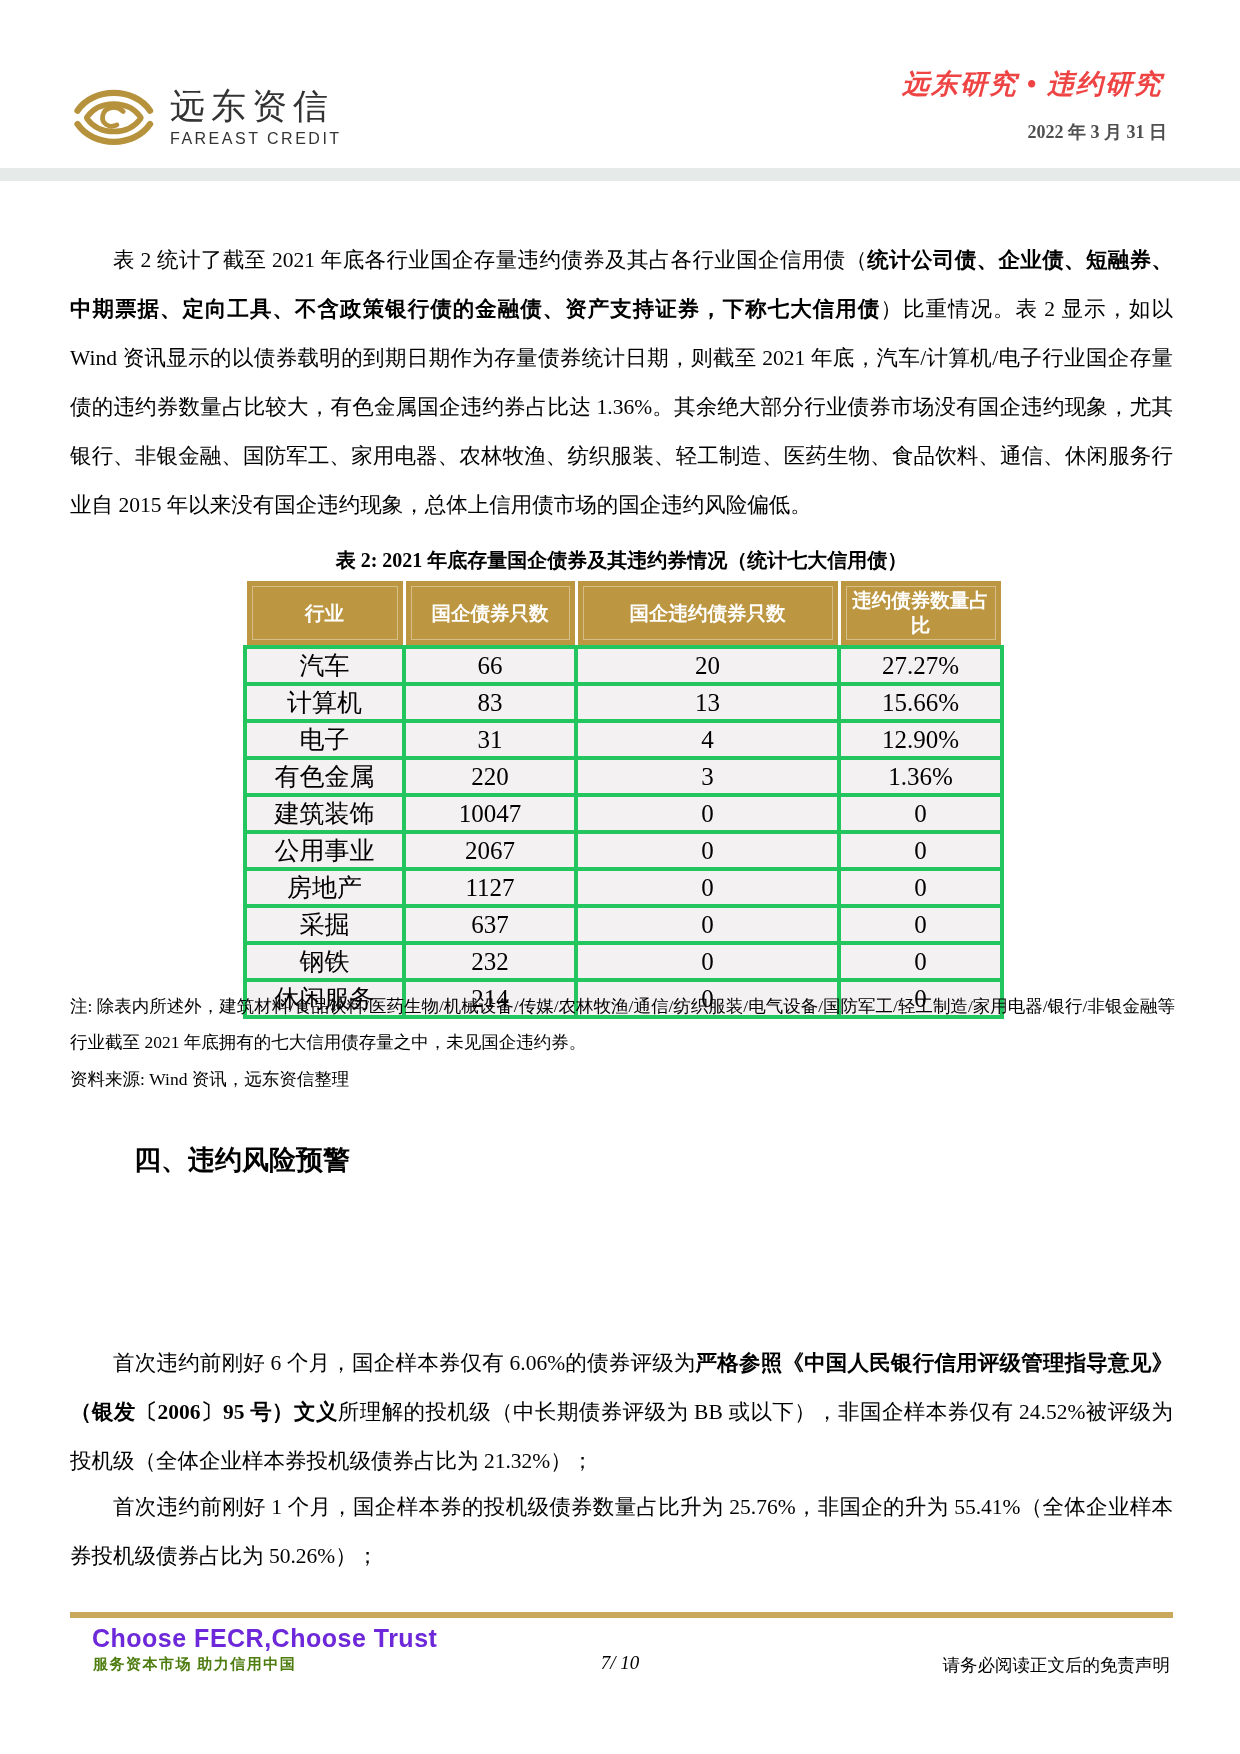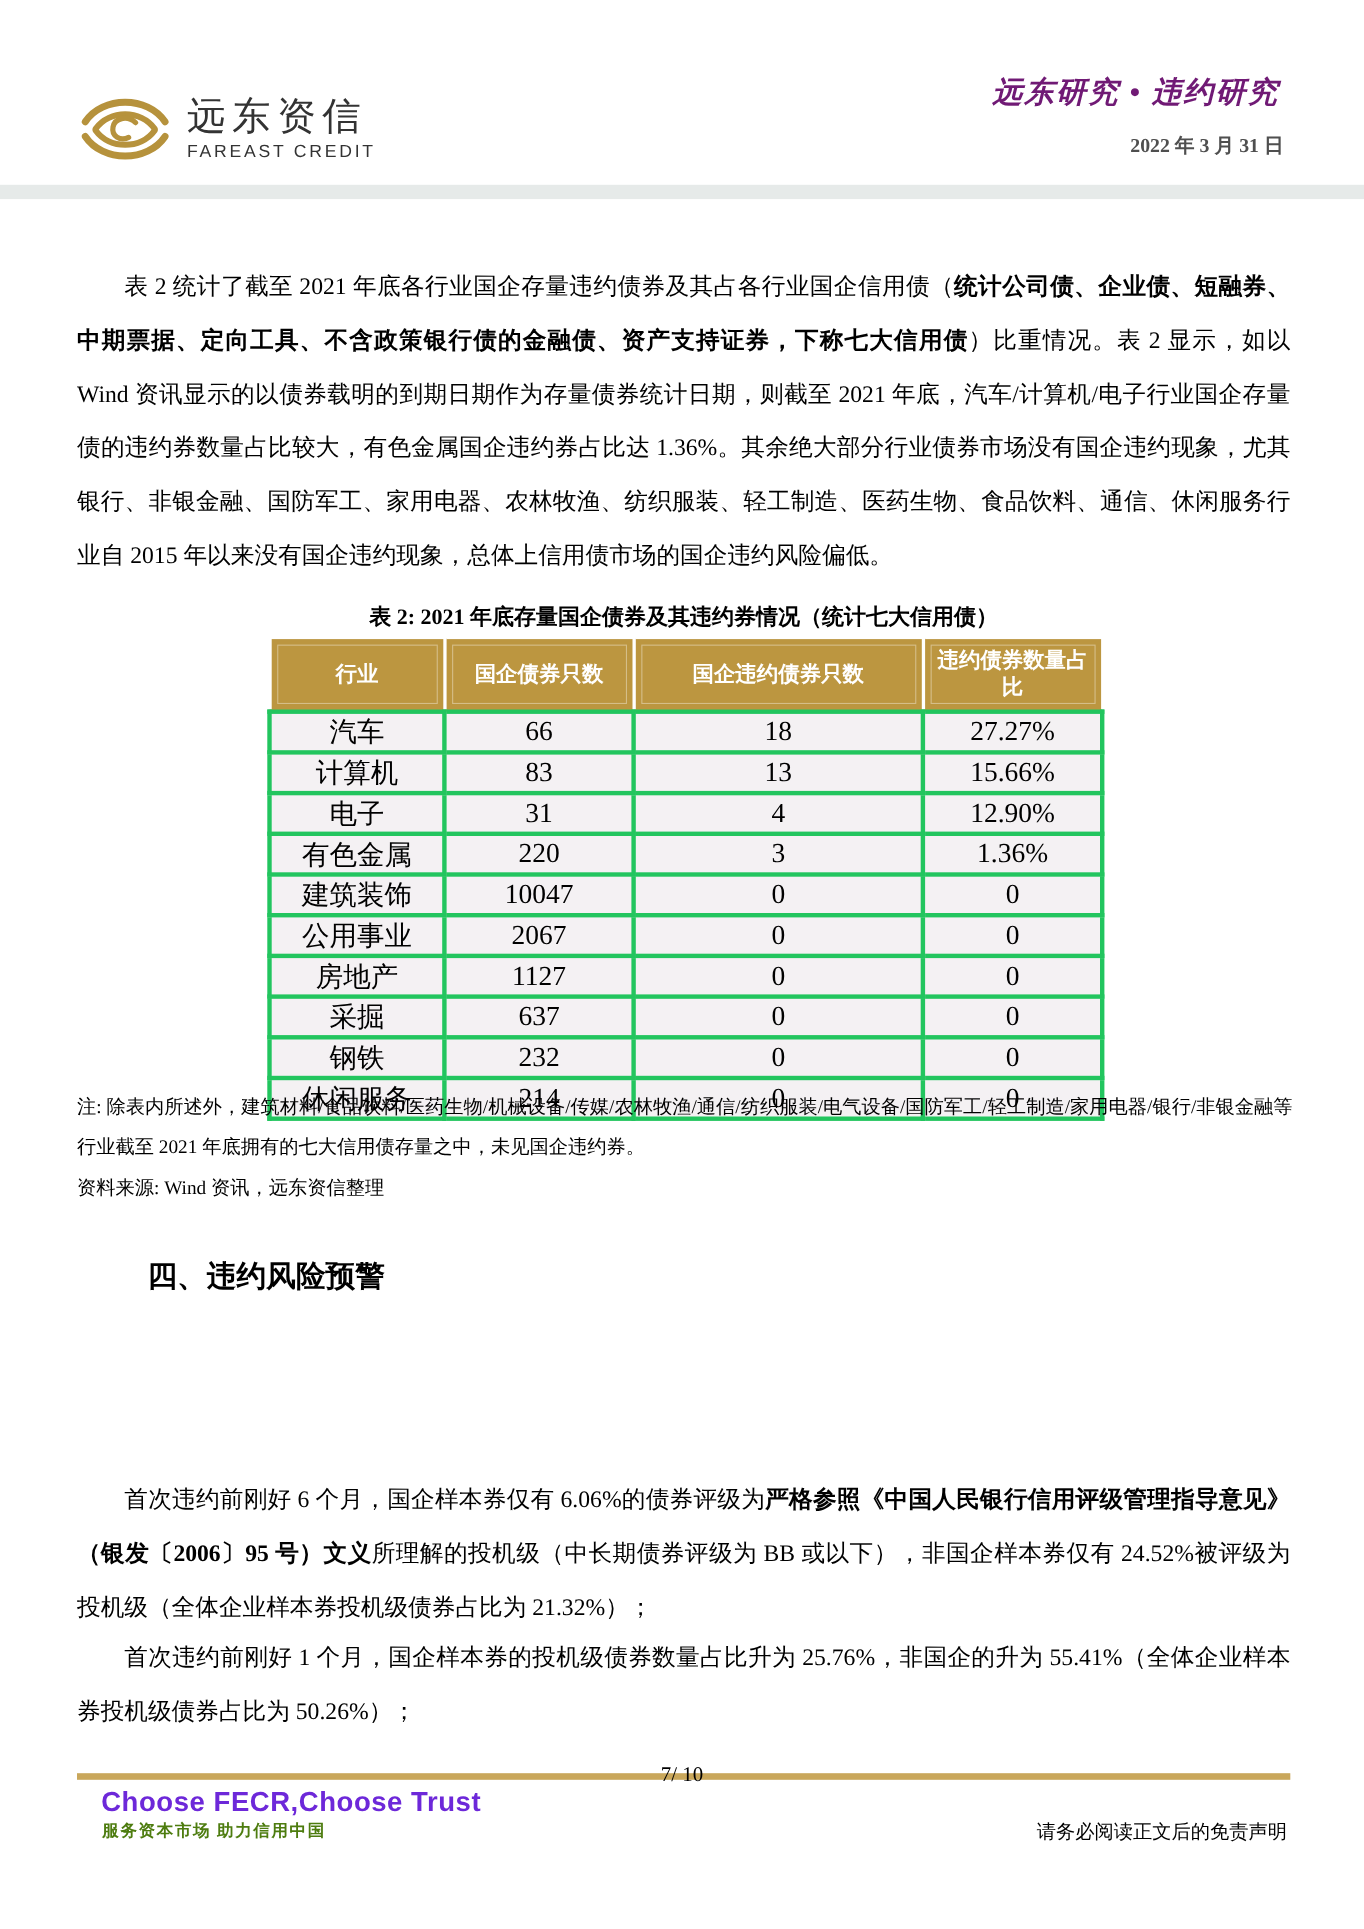--- a/index.html
+++ b/index.html
@@ -5,21 +5,21 @@
   html,body{margin:0;padding:0;background:#fff;}
   .page{position:relative;width:1240px;height:1754px;background:#ffffff;overflow:hidden;
         font-family:"Liberation Serif","DejaVu Serif",serif;color:#000;}
   
   .logo{position:absolute;left:72px;top:78px;display:flex;align-items:center;}
   .logo svg{width:82px;height:78px;display:block;}
   .brand{margin-left:16px;font-family:"Liberation Sans","DejaVu Sans",sans-serif;}
   .brand-cn{font-size:35px;letter-spacing:6px;color:#333;font-weight:500;line-height:40px;}
   .brand-en{font-size:16px;letter-spacing:2.5px;color:#333;margin-top:4px;}
   .series{position:absolute;right:77px;top:66px;font-size:27px;font-weight:bold;font-style:italic;
-          color:#701a75;letter-spacing:2px;}
+          color:#ef4444;letter-spacing:2px;}
   .date{position:absolute;right:73px;top:120px;font-size:18px;font-weight:bold;color:#4f4f4f;}
   .top-bar{position:absolute;left:0;top:168px;width:1240px;height:13px;background:#E6EAE9;}
   
   .bodytxt{position:absolute;left:70px;width:1103px;margin:0;font-size:21.5px;line-height:49px;
            text-align:justify;text-indent:2em;}
   .p1{top:236px;} .p2{top:1195px;} .p3{top:1339px;} .p4{top:1483px;}
   .seg-bold{font-weight:bold;}
   
   .tbl-title{position:absolute;left:70px;top:547px;width:1103px;text-align:center;
              font-size:20px;font-weight:bold;}
@@ -36,21 +36,21 @@
         text-align:justify;}
   .source{position:absolute;left:70px;top:1061px;width:1105px;font-size:17.5px;line-height:36px;}
   
   .heading{position:absolute;left:120px;top:1128px;margin:14px;font-size:27px;font-weight:bold;}
   
   .footer-rule{position:absolute;left:70px;top:1612px;width:1103px;height:6px;background:#C9A75B;}
   .slogan-en{position:absolute;left:92px;top:1624px;font-family:"Liberation Sans","DejaVu Sans",sans-serif;
              font-size:25px;font-weight:bold;color:#6d28d9;letter-spacing:0.5px;}
   .slogan-cn{position:absolute;left:93px;top:1655px;font-size:15px;font-weight:bold;color:#4d7c0f;
              letter-spacing:1.5px;}
-  .page-num{position:absolute;left:0;top:1603px;width:1240px;text-align:center;font-size:19px;}
+  .page-num{position:absolute;left:0;top:1652px;width:1240px;text-align:center;font-size:19px;font-style:italic;}
   .disclaimer{position:absolute;right:70px;top:1653px;font-size:17.5px;}
 </style>
 </head>
 <body>
 
 <div class="page">
 
   <div class="logo">
     <svg viewBox="0 0 104 96" aria-hidden="true">
       <g fill="none" stroke="#B6923C" stroke-linecap="round">
@@ -95,21 +95,21 @@
           <th>
               <div class="thb">违约债券数量占比</div>
             </th>
         </tr>
       </thead>
       <tbody>
 
       <tr>
           <td>汽车</td>
           <td>66</td>
-          <td>18</td>
+          <td>20</td>
           <td>27.27%</td>
         </tr>
           <tr>
           <td>计算机</td>
           <td>83</td>
           <td>13</td>
           <td>15.66%</td>
         </tr>
           <tr>
           <td>电子</td>

